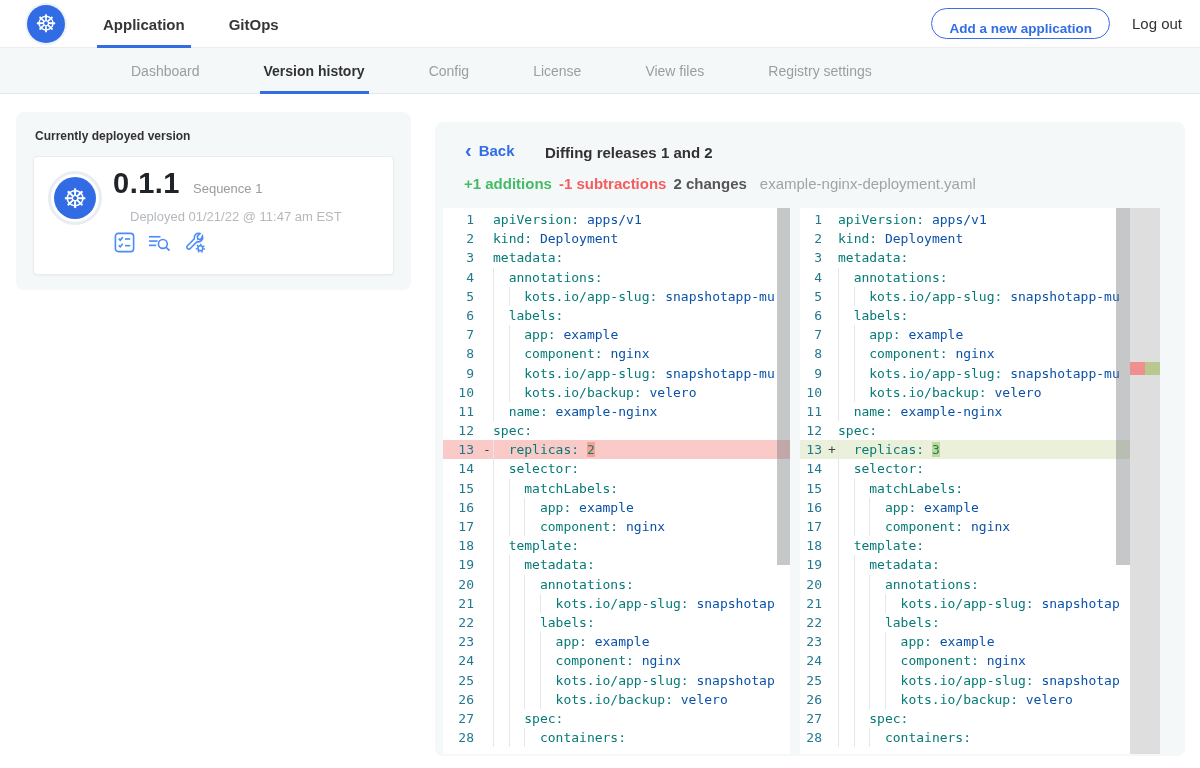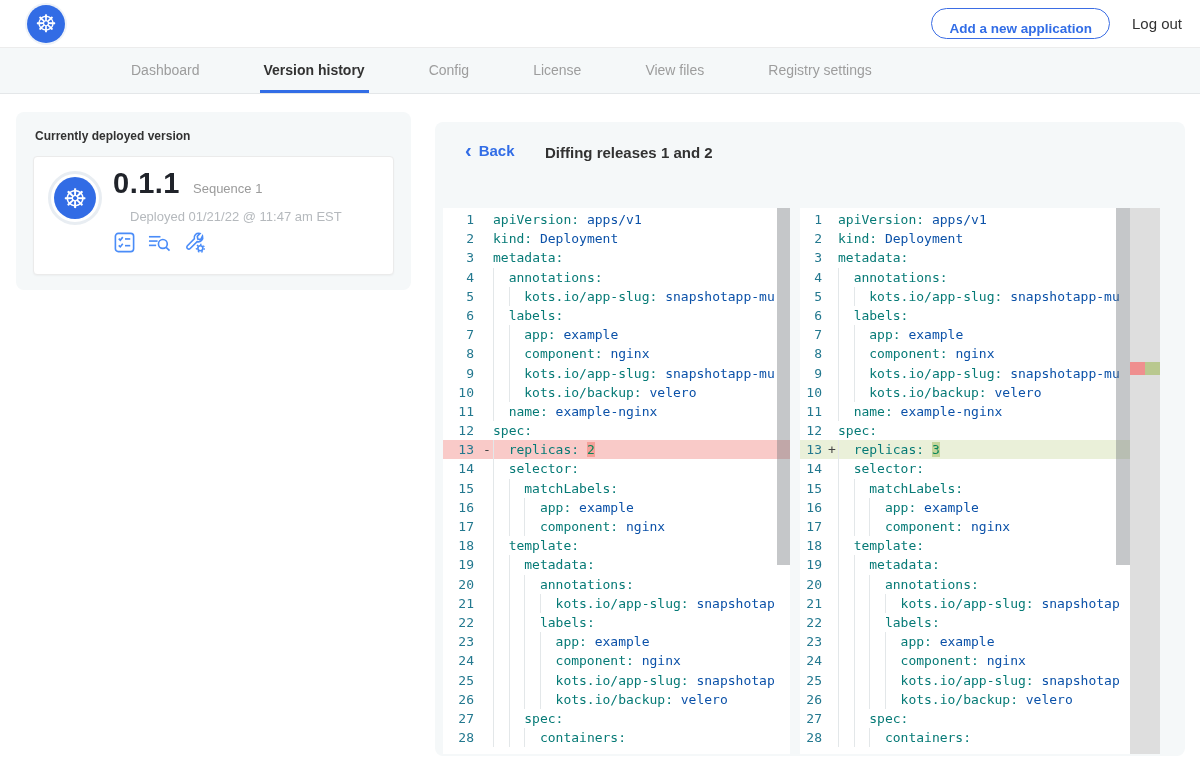--- a/index.html
+++ b/index.html
@@ -17,21 +17,21 @@
                 font-weight:700; color:#363636; border-bottom:3px solid transparent; cursor:pointer; }
   .topnav-tab.active { border-bottom-color:#326de6; }
   .topnav-right { margin-left:auto; display:flex; align-items:center; margin-right:18px; }
   .add-app-btn { height:31px; padding:12px 17px; border:1.5px solid #3b6de4; border-radius:16px;
                  background:#fff; color:#326de6; font-weight:700; font-size:13.5px;
                  font-family:"Liberation Sans", sans-serif; cursor:pointer; }
   .logout { margin-left:22px; font-size:15px; color:#323232; cursor:pointer; }
 
   
   .subnav { position:absolute; left:0; top:48px; width:1200px; height:46px; background:#f5f8f9;
-            border-bottom:1px solid #e4e7e9; display:flex; align-items:flex-end; padding-left:127px; }
+            border-bottom:1px solid #e4e7e9; display:flex; align-items:center; padding-left:127px; }
   .subnav-tab { line-height:46px; height:46px; padding:0 4px; margin-right:56px; font-size:14px;
                 color:#9d9d9d; border-bottom:3px solid transparent; cursor:pointer; white-space:nowrap; }
   .subnav-tab.active { color:#323232; font-weight:700; border-bottom-color:#326de6; }
 
   
   .card { position:absolute; left:16px; top:112px; width:395px; height:178px; background:#f5f8f9;
           border-radius:8px; }
   .card-title { font-size:12px; font-weight:700; color:#323232; padding:17px 0 0 19px; }
   .card-inner { position:absolute; left:17px; top:44px; width:361px; height:119px; background:#fff;
                 border:1px solid #ebebeb; border-radius:4px; box-shadow:0 1px 2px rgba(0,0,0,.04); }
@@ -91,20 +91,24 @@
   .ruler-del { position:absolute; left:0; top:154px; width:15px; height:13px; background:#ef8f8f; }
   .ruler-add { position:absolute; left:15px; top:154px; width:15px; height:13px; background:#b9c88f; }
 </style>
 </head>
 <body>
 
 <div class="topnav">
   <div class="k8s-badge">
     <span class="wheel">☸</span>
   </div>
+  <div class="topnav-tabs">
+      <div class="topnav-tab active">Application</div>
+      <div class="topnav-tab">GitOps</div>
+    </div>
   <div class="topnav-right">
     <button class="add-app-btn">Add a new application</button>
     <span class="logout">Log out</span>
   </div>
 </div>
 
 <div class="subnav">
     <div class="subnav-tab">Dashboard</div>
     <div class="subnav-tab active">Version history</div>
     <div class="subnav-tab">Config</div>
@@ -150,20 +154,26 @@
   </div>
 </div>
 
 <div class="panel">
   <div class="back-link">
     <span class="back-chev">‹</span>
     <span>Back</span>
   </div>
   <div class="diff-title">Diffing releases 1 and 2</div>
 
+  <div class="stats">
+    <span class="stat-add">+1 additions</span>
+    <span class="stat-sub">-1 subtractions</span>
+    <span class="stat-chg">2 changes</span>
+    <span class="stat-file">example-nginx-deployment.yaml</span>
+  </div>
 
   <div class="pane pane-left" id="pane-left">
     <div class="rows">
         <div class="code-row"><span class="ln">1</span><span class="sign"></span><span class="code"><span class="yk">apiVersion:</span> <span class="yv-str">apps/v1</span></span></div>
         <div class="code-row"><span class="ln">2</span><span class="sign"></span><span class="code"><span class="yk">kind:</span> <span class="yv-str">Deployment</span></span></div>
         <div class="code-row"><span class="ln">3</span><span class="sign"></span><span class="code"><span class="yk">metadata:</span></span></div>
         <div class="code-row"><span class="ln">4</span><span class="sign"></span><span class="code"><span class="ig"></span><span class="yk">annotations:</span></span></div>
         <div class="code-row"><span class="ln">5</span><span class="sign"></span><span class="code"><span class="ig"></span><span class="ig"></span><span class="yk">kots.io/app-slug:</span> <span class="yv-str">snapshotapp-mu</span></span></div>
         <div class="code-row"><span class="ln">6</span><span class="sign"></span><span class="code"><span class="ig"></span><span class="yk">labels:</span></span></div>
         <div class="code-row"><span class="ln">7</span><span class="sign"></span><span class="code"><span class="ig"></span><span class="ig"></span><span class="yk">app:</span> <span class="yv-str">example</span></span></div>

